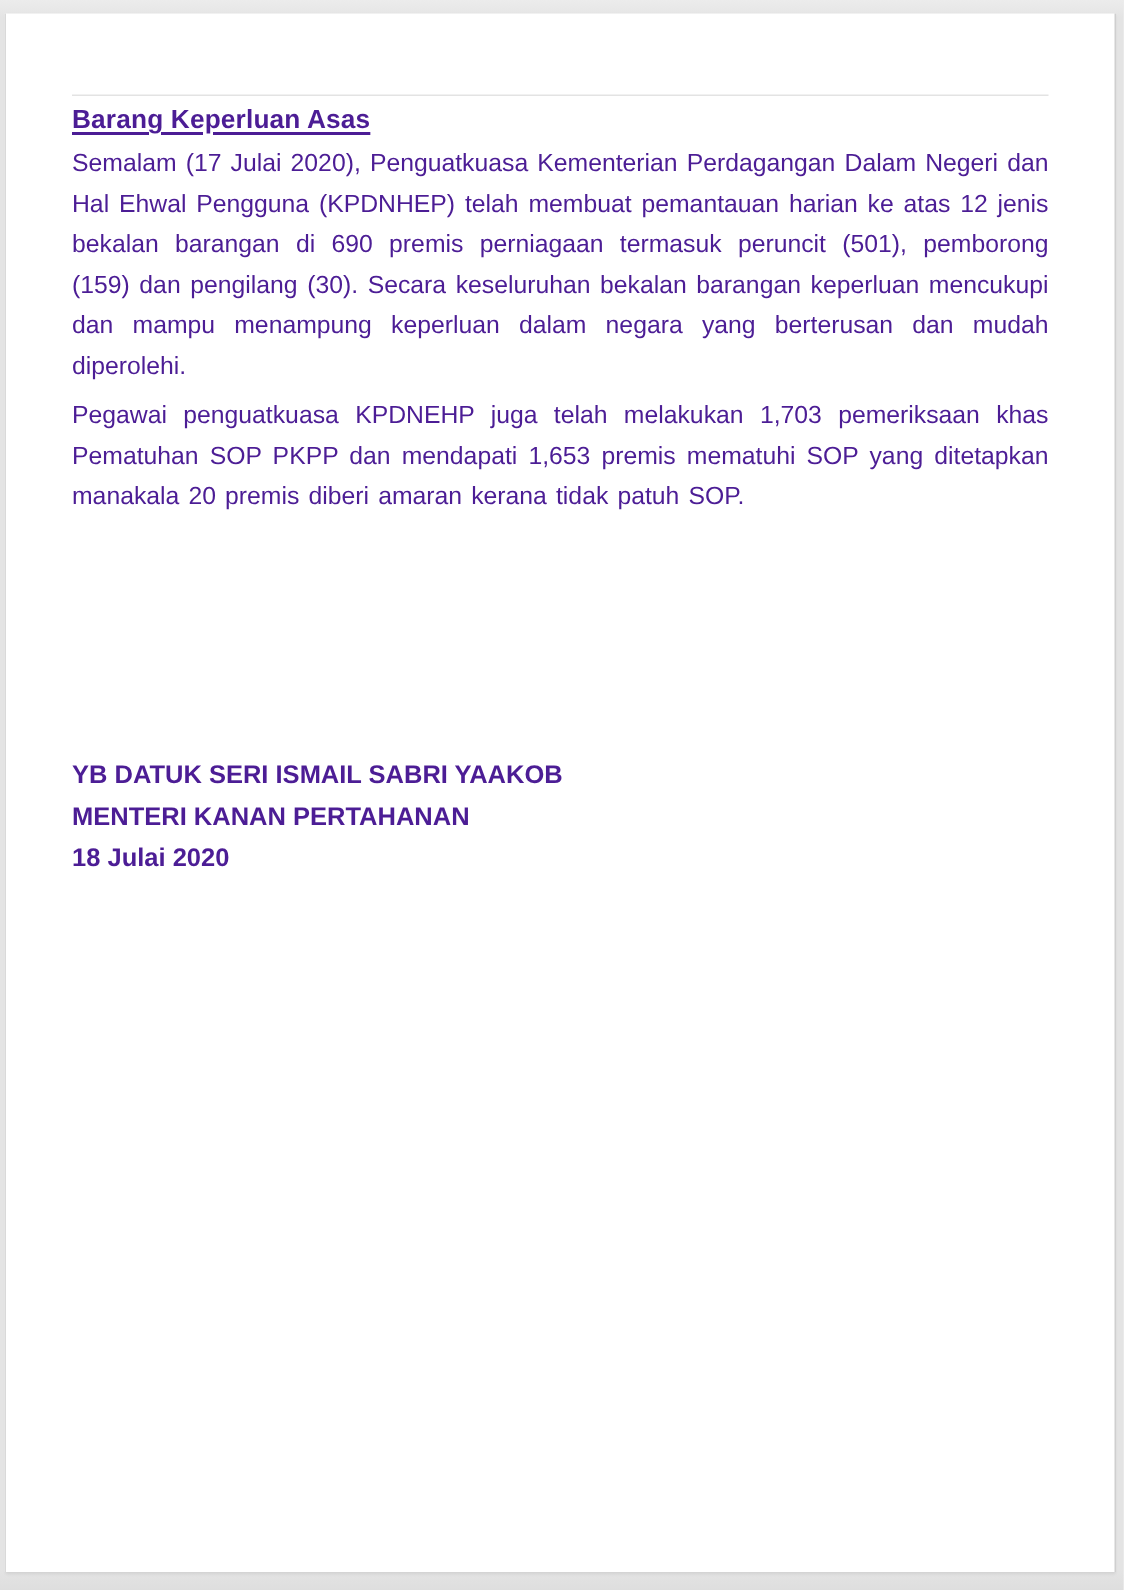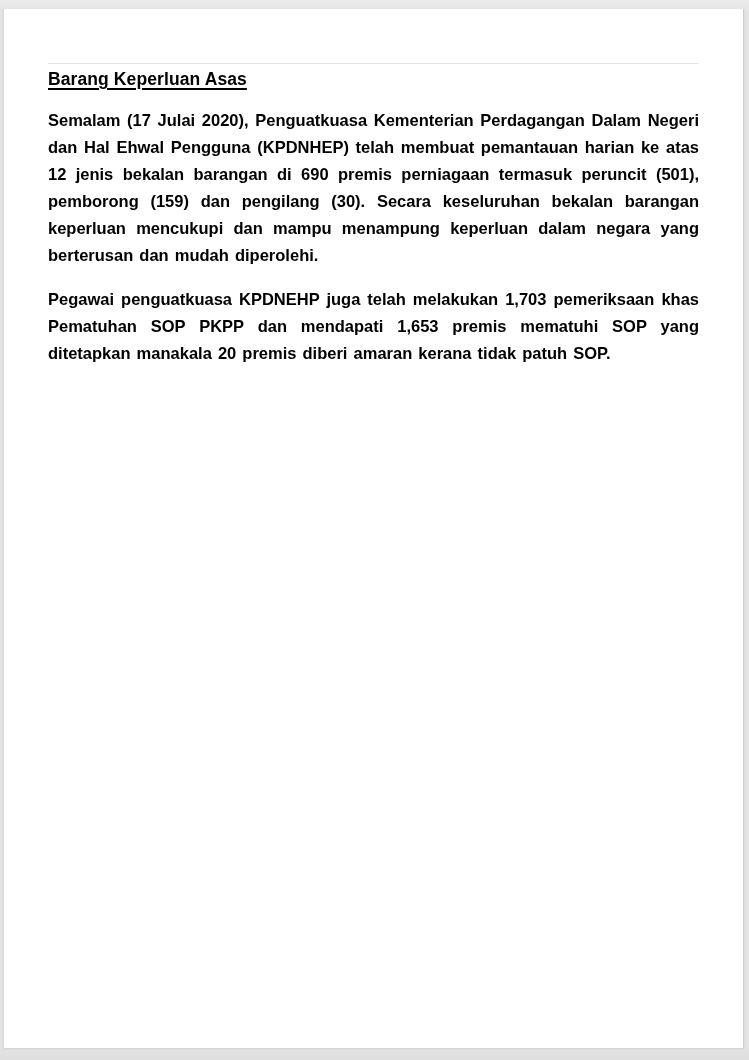--- a/index.html
+++ b/index.html
@@ -18,43 +18,42 @@
     position: absolute;
     top: 9px; left: 3px; right: 5px; bottom: 12px;
     background: #ffffff;
     border-left: 1px solid #d9d9d9;
     border-right: 1px solid #cfcfcf;
     box-shadow: 0 1px 2px rgba(0,0,0,0.08);
   }
   .content {
     position: absolute;
     top: 0; left: 44px; right: 44px;
-    color: #000000;
+    color: #4c1d95;
   }
   .hairline {
     margin-top: 54px;
     height: 0;
     border-top: 1px solid #e3e3e3;
   }
   .doc-heading {
     margin-top: 5px;
     font-size: 17.5px;
     font-weight: bold;
     text-decoration: underline;
     text-underline-offset: 3px;
     text-decoration-thickness: 1.5px;
     letter-spacing: 0.1px;
   }
   .doc-paragraph {
-    margin-top: 17px;
+    margin-top: 6px;
     font-size: 16.5px;
     line-height: 27px;
     text-align: justify;
     word-spacing: 1.5px;
-    font-weight: bold;
   }
   .signature-block {
     margin-top: 158px;
     font-size: 17px;
     font-weight: bold;
     line-height: 27.5px;
   }
   .signature-line { display: block; }
 </style>
 </head>
@@ -66,16 +65,21 @@
 
       <div class="hairline"></div>
 
       <h1 class="doc-heading">Barang Keperluan Asas</h1>
 
       <p class="doc-paragraph">Semalam (17 Julai 2020), Penguatkuasa Kementerian Perdagangan Dalam Negeri dan Hal Ehwal Pengguna (KPDNHEP) telah membuat pemantauan harian ke atas 12 jenis bekalan barangan di 690 premis perniagaan termasuk peruncit (501), pemborong (159) dan pengilang (30). Secara keseluruhan bekalan barangan keperluan mencukupi dan mampu menampung keperluan dalam negara yang berterusan dan mudah diperolehi.</p>
 
       <p class="doc-paragraph">Pegawai penguatkuasa KPDNEHP juga telah melakukan 1,703 pemeriksaan khas Pematuhan SOP PKPP dan mendapati 1,653 premis mematuhi SOP yang ditetapkan manakala 20 premis diberi amaran kerana tidak patuh SOP.</p>
 
 
+      <div class="signature-block">
+        <span class="signature-line">YB DATUK SERI ISMAIL SABRI YAAKOB</span>
+        <span class="signature-line">MENTERI KANAN PERTAHANAN</span>
+        <span class="signature-line">18 Julai 2020</span>
+      </div>
 
     </div>
   </div>
 </div>
 
 </body></html>

